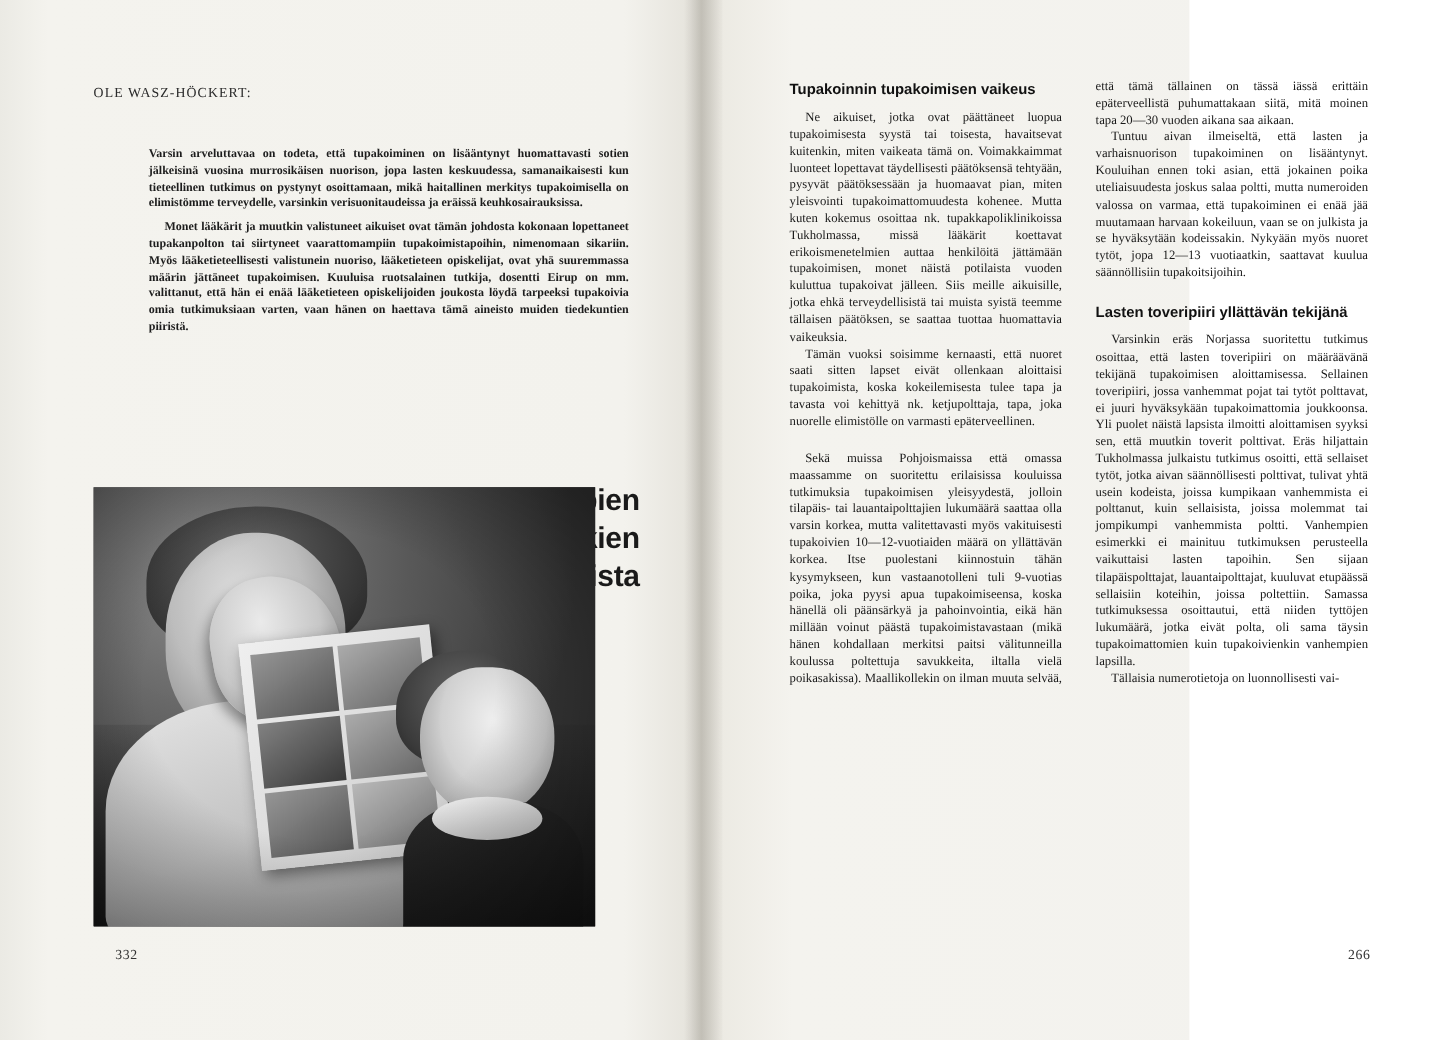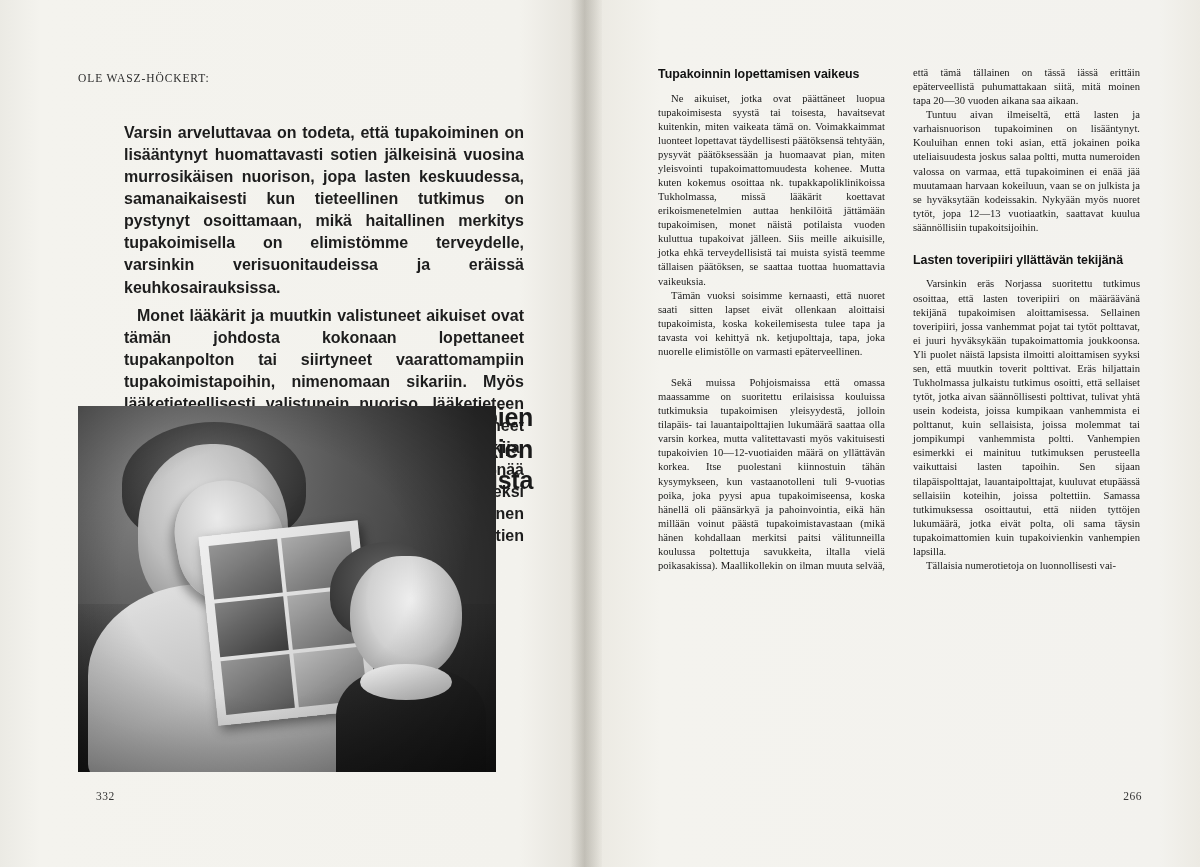--- a/index.html
+++ b/index.html
@@ -8,21 +8,21 @@
     background: #ffffff;
   }
   body {
     width: 1200px;
     height: 867px;
     font-family: "Liberation Serif", serif;
     overflow: hidden;
   }
   .spread {
     position: relative;
-    width: 1200px;
+    width: 991px;
     height: 867px;
     background: #f2f1ec;
     background-image:
       linear-gradient(to right,
         #ebeae4 0px, #f4f3ee 40px,
         #f3f2ed 520px, #e6e4dd 575px,
         #dedcd4 585px, #eceae3 600px,
         #f4f3ee 660px, #f3f2ee 1160px,
         #eceae3 1200px);
   }
@@ -51,22 +51,22 @@
     font-family: "Liberation Serif", serif;
     font-size: 11.5px;
     letter-spacing: 0.9px;
     color: #2b2b2b;
   }
   .lead {
     position: absolute;
     left: 124px;
     top: 122px;
     width: 400px;
-    font-family: Liberation Sans, sans-serif;
-    font-size: 16px;
+    font-family: Liberation Serif, serif;
+    font-size: 10px;
     font-weight: bold;
     line-height: 1.38;
     color: #1d1d1d;
     text-align: justify;
   }
   .lead p { margin: 0 0 6px 0; text-indent: 0; }
   .lead p.ind { text-indent: 13px; }
 
   .headline {
     position: absolute;
@@ -269,21 +269,21 @@
     </div>
 
     <div class="folio folio-left">332</div>
   </div>
 
   <div class="page page-right">
     <div class="rp">
       <div class="cols">
 
         <div class="sect-block">
-          <h2 class="sect">Tupakoinnin lopettamisen vaikeus</h2>
+          <h2 class="sect">Tupakoinnin tupakoimisen vaikeus</h2>
           <p class="first">Ne aikuiset, jotka ovat päättäneet luopua tupakoimisesta syystä tai toisesta, havaitsevat kuitenkin, miten vaikeata tämä on. Voimakkaimmat luonteet lopettavat täydellisesti päätöksensä tehtyään, pysyvät päätöksessään ja huomaavat pian, miten yleisvointi tupakoimattomuudesta kohenee. Mutta kuten kokemus osoittaa nk. tupakkapoliklinikoissa Tukholmassa, missä lääkärit koettavat erikoismenetelmien auttaa henkilöitä jättämään tupakoimisen, monet näistä potilaista vuoden kuluttua tupakoivat jälleen. Siis meille aikuisille, jotka ehkä terveydellisistä tai muista syistä teemme tällaisen päätöksen, se saattaa tuottaa huomattavia vaikeuksia.</p>
           <p>Tämän vuoksi soisimme kernaasti, että nuoret saati sitten lapset eivät ollenkaan aloittaisi tupakoimista, koska kokeilemisesta tulee tapa ja tavasta voi kehittyä nk. ketjupolttaja, tapa, joka nuorelle elimistölle on varmasti epäterveellinen.</p>
         </div>
 
         <div class="sect-block">
           <p class="first">Sekä muissa Pohjoismaissa että omassa maassamme on suoritettu erilaisissa kouluissa tutkimuksia tupakoimisen yleisyydestä, jolloin tilapäis- tai lauantaipolttajien lukumäärä saattaa olla varsin korkea, mutta valitettavasti myös vakituisesti tupakoivien 10—12-vuotiaiden määrä on yllättävän korkea. Itse puolestani kiinnostuin tähän kysymykseen, kun vastaanotolleni tuli 9-vuotias poika, joka pyysi apua tupakoimiseensa, koska hänellä oli päänsärkyä ja pahoinvointia, eikä hän millään voinut päästä tupakoimistavastaan (mikä hänen kohdallaan merkitsi paitsi välitunneilla koulussa poltettuja savukkeita, iltalla vielä poikasakissa). Maallikollekin on ilman muuta selvää, että tämä tällainen on tässä iässä erittäin epäterveellistä puhumattakaan siitä, mitä moinen tapa 20—30 vuoden aikana saa aikaan.</p>
           <p>Tuntuu aivan ilmeiseltä, että lasten ja varhaisnuorison tupakoiminen on lisääntynyt. Kouluihan ennen toki asian, että jokainen poika uteliaisuudesta joskus salaa poltti, mutta numeroiden valossa on varmaa, että tupakoiminen ei enää jää muutamaan harvaan kokeiluun, vaan se on julkista ja se hyväksytään kodeissakin. Nykyään myös nuoret tytöt, jopa 12—13 vuotiaatkin, saattavat kuulua säännöllisiin tupakoitsijoihin.</p>
         </div>
 
         <div class="sect-block">

